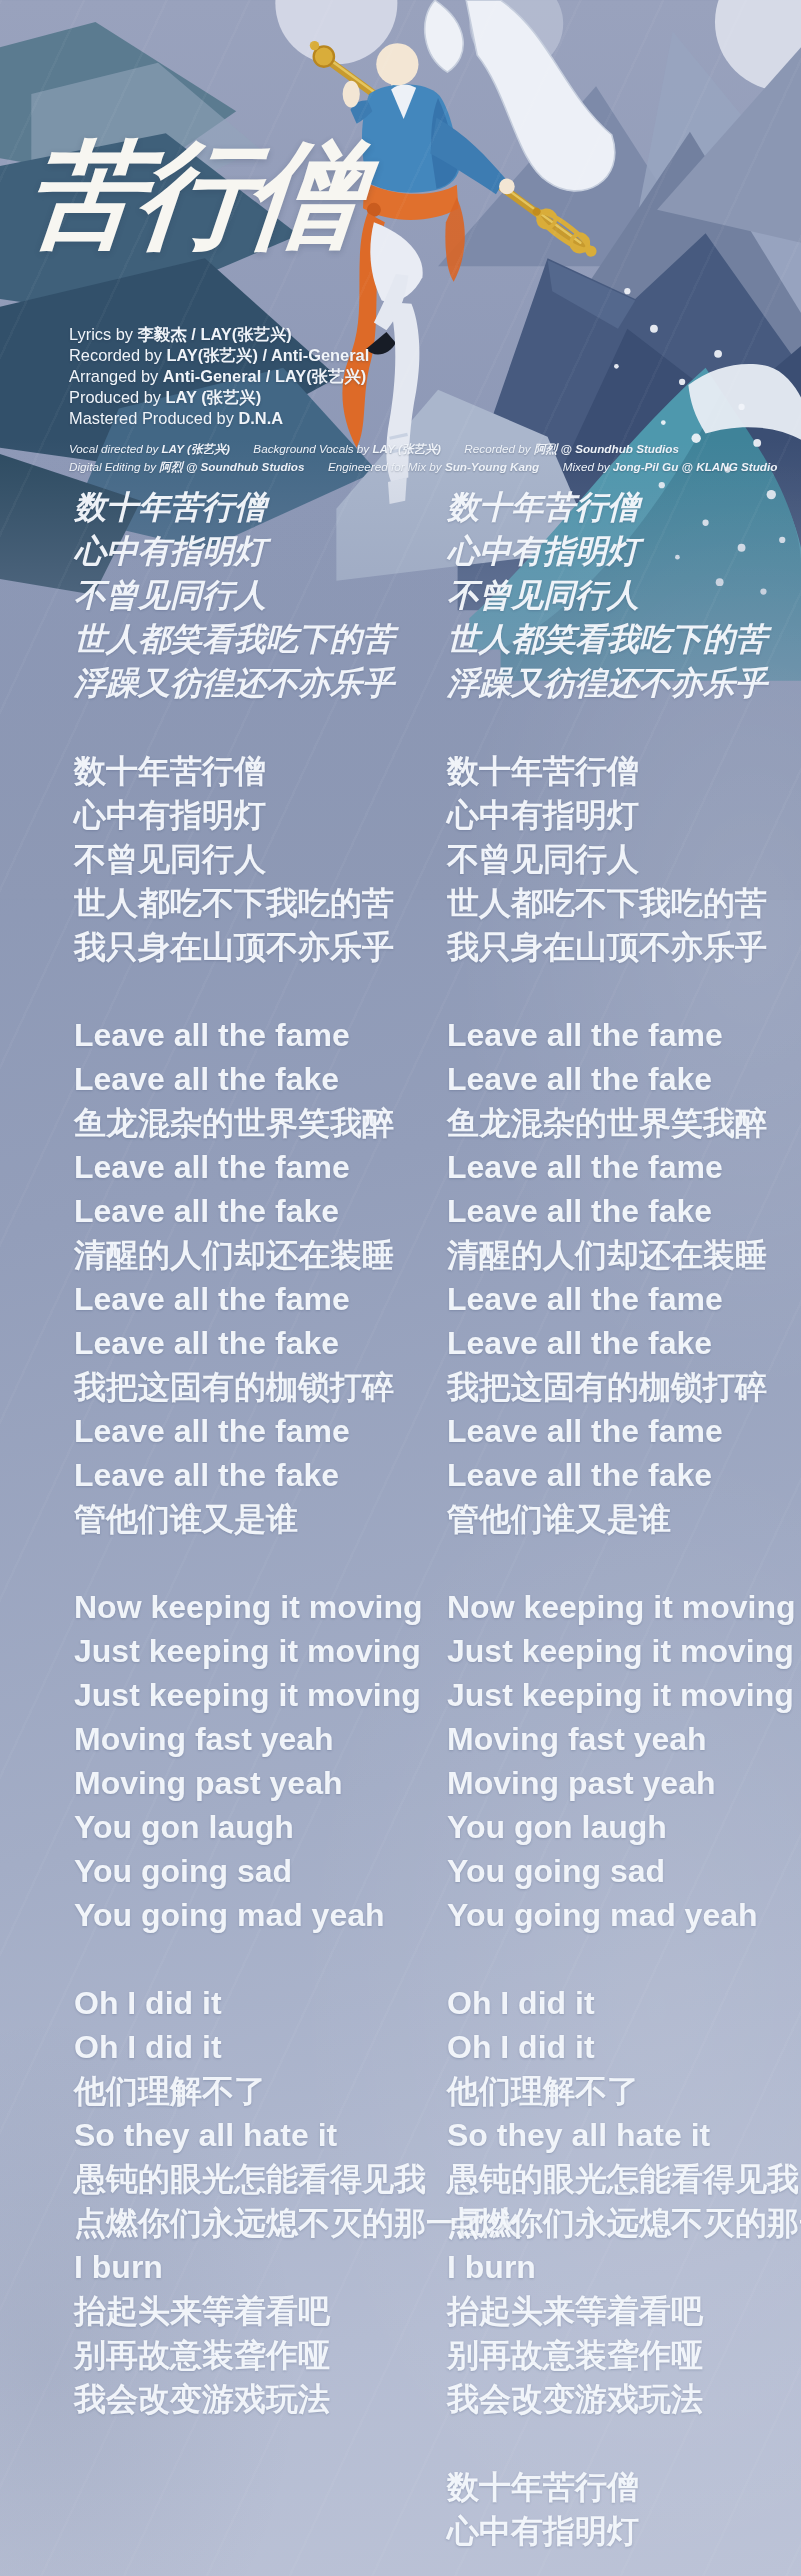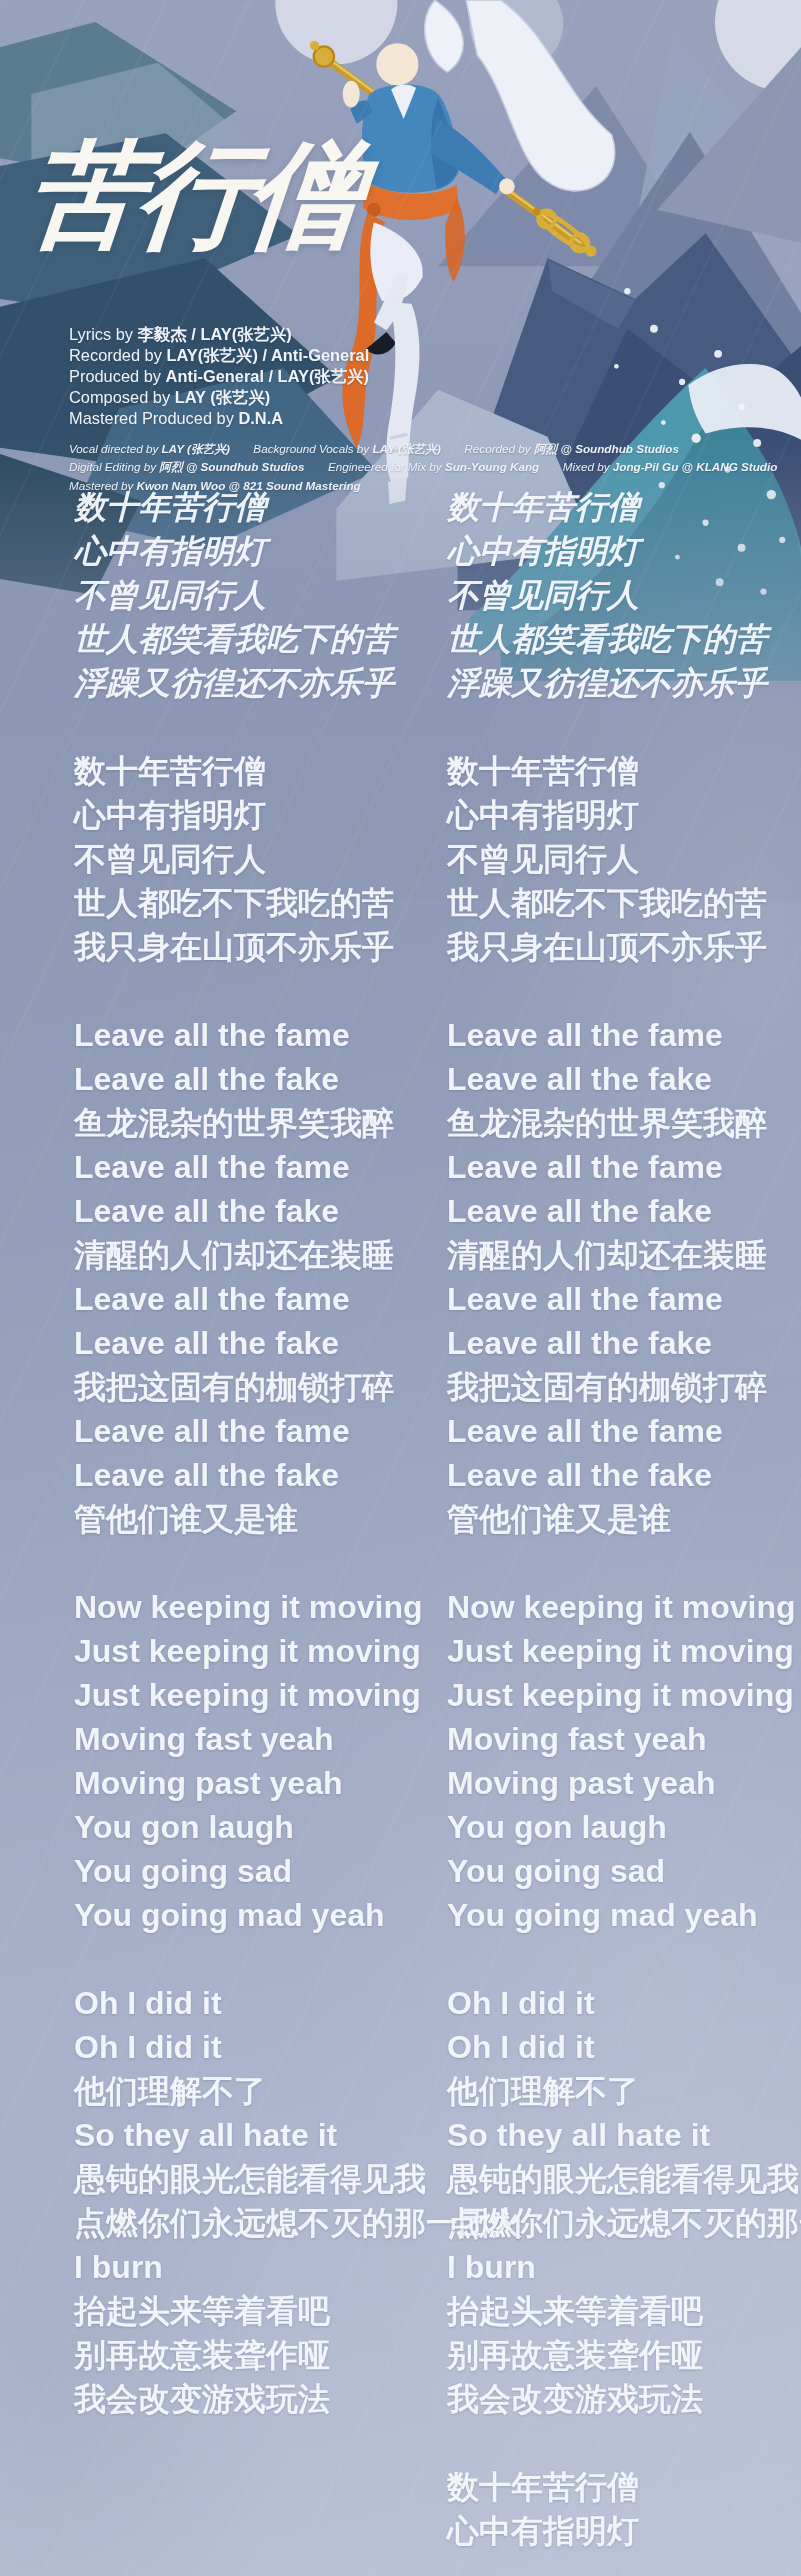--- a/index.html
+++ b/index.html
@@ -184,28 +184,27 @@
     <rect x="0" y="560" width="1024" height="590" fill="url(#fade)"></rect>
   </svg>
 
   <div class="texture"></div>
 
   <div class="title-cn">苦行僧</div>
 
   <div class="credits-main" id="credits-main">
       <div class="credit-line"><span class="credit-label">Lyrics by </span><span class="credit-value">李毅杰 / LAY(张艺兴)</span></div>
       <div class="credit-line"><span class="credit-label">Recorded by </span><span class="credit-value">LAY(张艺兴) / Anti-General</span></div>
-      <div class="credit-line"><span class="credit-label">Produced by </span><span class="credit-value">Anti-General / LAY(张艺兴)</span></div>
-      <div class="credit-line"><span class="credit-label">Composed by </span><span class="credit-value">LAY (张艺兴)</span></div>
+      <div class="credit-line"><span class="credit-label">Arranged by </span><span class="credit-value">Anti-General / LAY(张艺兴)</span></div>
+      <div class="credit-line"><span class="credit-label">Produced by </span><span class="credit-value">LAY (张艺兴)</span></div>
       <div class="credit-line"><span class="credit-label">Mastered Produced by </span><span class="credit-value">D.N.A</span></div>
     </div>
   <div class="credits-small" id="credits-small">
       <div class="credit-small-line"><span class="seg"><span class="credit-label">Vocal directed by </span><span class="credit-value">LAY (张艺兴)</span></span><span class="seg"><span class="credit-label">Background Vocals by </span><span class="credit-value">LAY (张艺兴)</span></span><span class="seg"><span class="credit-label">Recorded by </span><span class="credit-value">阿烈 @ Soundhub Studios</span></span></div>
       <div class="credit-small-line"><span class="seg"><span class="credit-label">Digital Editing by </span><span class="credit-value">阿烈 @ Soundhub Studios</span></span><span class="seg"><span class="credit-label">Engineered for Mix by </span><span class="credit-value">Sun-Young Kang</span></span><span class="seg"><span class="credit-label">Mixed by </span><span class="credit-value">Jong-Pil Gu @ KLANG Studio</span></span></div>
-      <div class="credit-small-line"><span class="seg"><span class="credit-label">Mastered by </span><span class="credit-value">Kwon Nam Woo @ 821 Sound Mastering</span></span></div>
     </div>
 
   <div class="lyrics-col col-left" id="col-left">
       <div class="verse italic">
         <div class="lyric-line">数十年苦行僧</div>
         <div class="lyric-line">心中有指明灯</div>
         <div class="lyric-line">不曾见同行人</div>
         <div class="lyric-line">世人都笑看我吃下的苦</div>
         <div class="lyric-line">浮躁又彷徨还不亦乐乎</div>
       </div>

